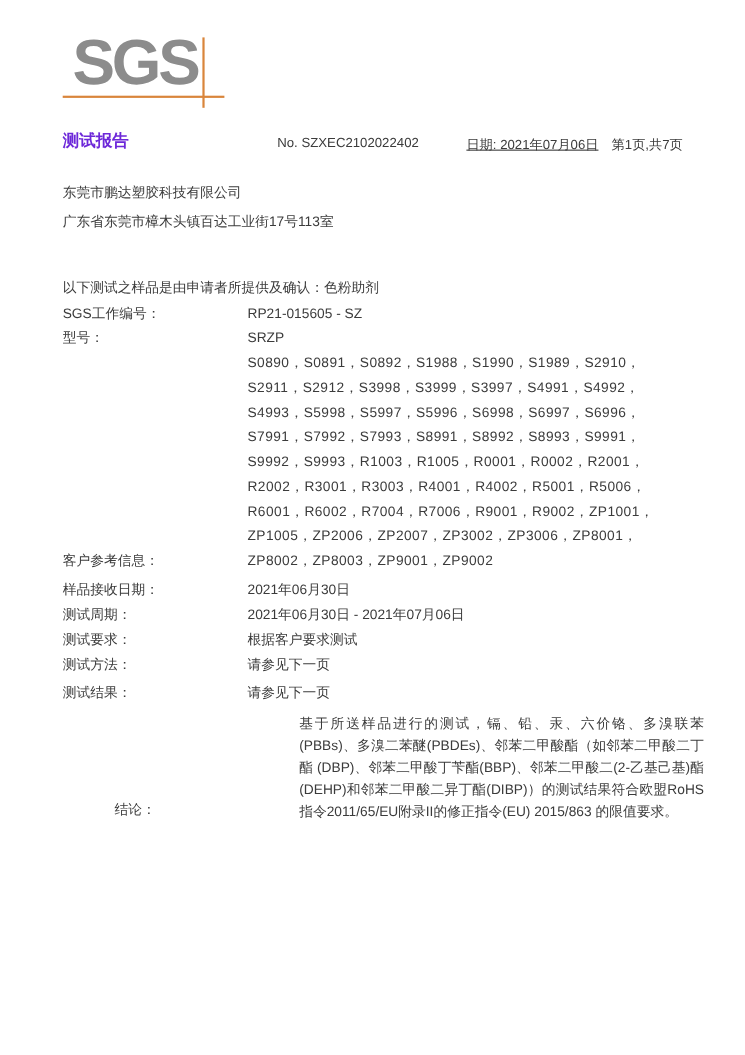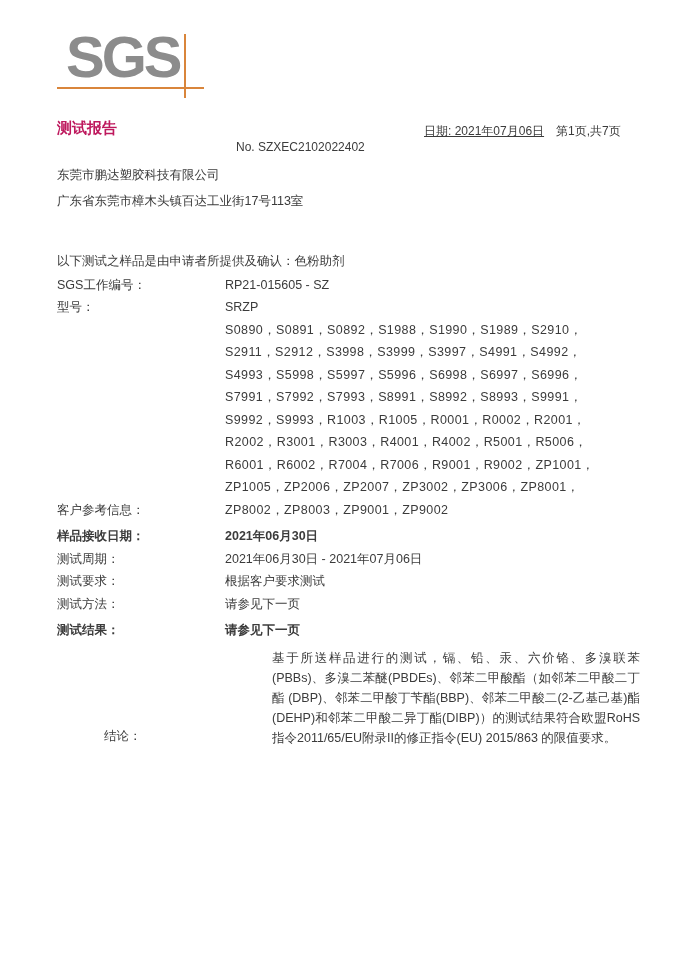--- a/index.html
+++ b/index.html
@@ -8,34 +8,34 @@
     font-family:"Liberation Sans",sans-serif;color:#3b3b3b;overflow:hidden;
   }
   
   .logo-text{
     position:absolute;left:66px;top:26px;font-size:58px;font-weight:bold;
     color:#8c8c8c;letter-spacing:-3px;line-height:62px;
   }
   .logo-hline{position:absolute;left:57px;top:87px;width:147px;height:2px;background:#d9853b;}
   .logo-vline{position:absolute;left:184px;top:34px;width:2px;height:64px;background:#d9853b;}
   
-  .title{position:absolute;left:57px;top:119px;font-size:15px;font-weight:bold;color:#be185d;}
-  .report-no{position:absolute;left:236px;top:123px;font-size:12px;margin-top:17px;}
+  .title{position:absolute;left:57px;top:119px;font-size:15px;font-weight:bold;color:#6d28d9;}
+  .report-no{position:absolute;left:252px;top:123px;font-size:12px;}
   .hdr-date{position:absolute;left:424px;top:123px;font-size:12px;text-decoration:underline;}
   .hdr-page{position:absolute;left:556px;top:123px;font-size:12px;}
   
   .applicant{position:absolute;left:57px;top:162px;font-size:12.5px;line-height:26px;color:#3b3b3b;}
   
   .content{position:absolute;left:57px;top:250px;width:583px;font-size:12.5px;line-height:22.5px;}
   .statement{margin-bottom:1px;}
   .row{display:flex;align-items:flex-end;}
   .row .lbl{width:168px;flex:0 0 168px;}
   .row .val{flex:1;}
   .codes div{line-height:22.5px;letter-spacing:.4px;}
-  .gap4{margin-top:4px;font-weight:bold;}
+  .gap4{margin-top:4px;}
   .gap6{margin-top:6px;margin-left:47px;}
   .conclusion-val{line-height:20px;text-align:justify;}
   
   .fineprint{
     position:absolute;left:183px;top:839px;width:458px;
     font-size:6.5px;line-height:6.9px;color:#4a4a4a;text-align:justify;
   }
   .attention{
     position:absolute;left:183px;top:903px;width:458px;
     font-size:6.6px;line-height:7px;color:#e8772e;font-weight:bold;

